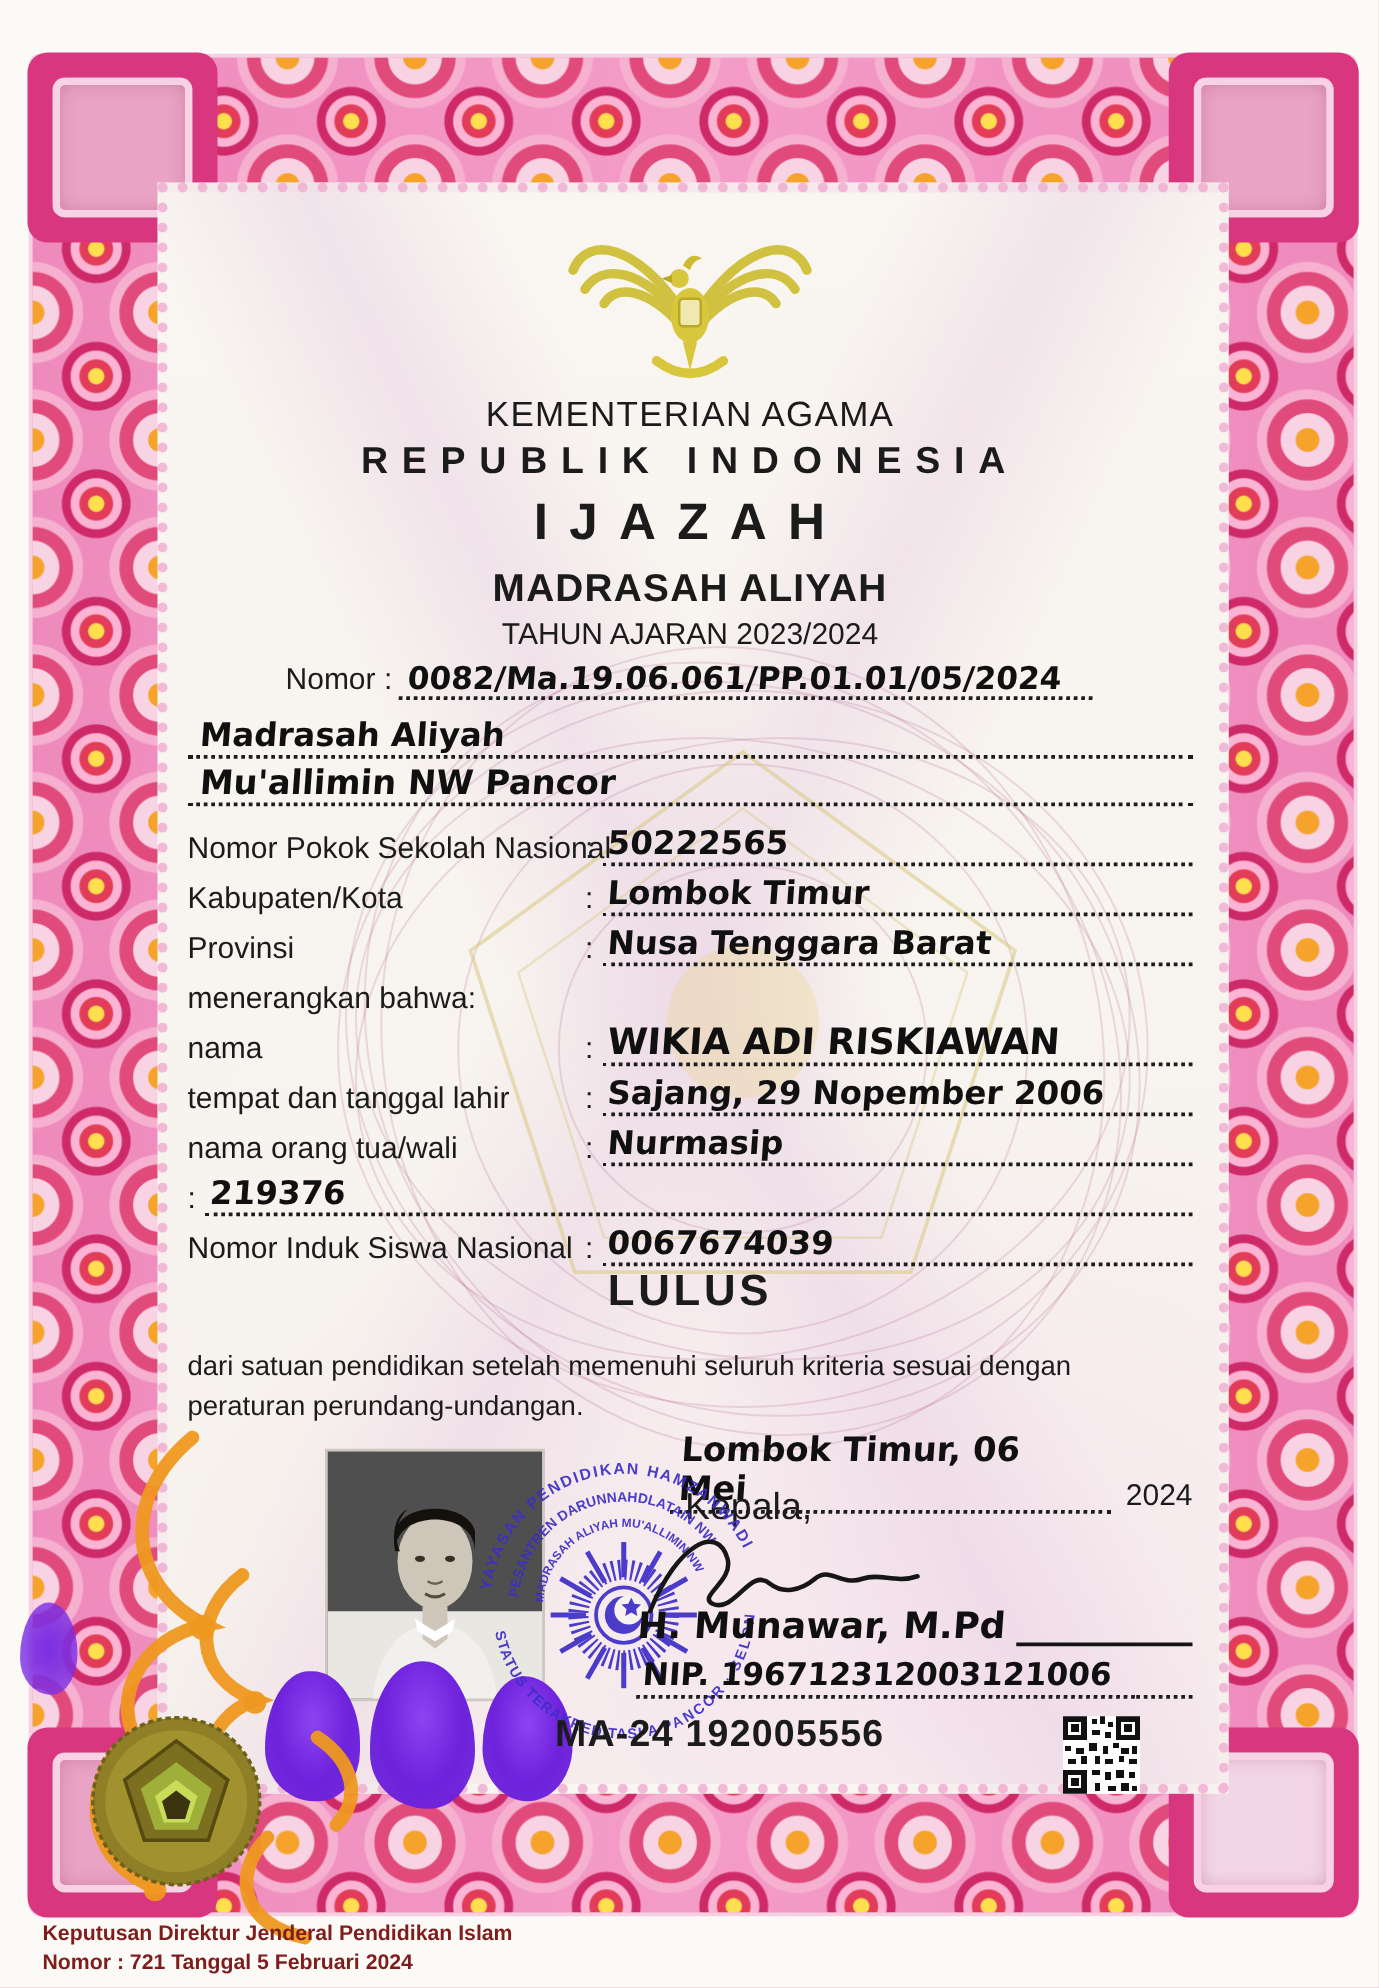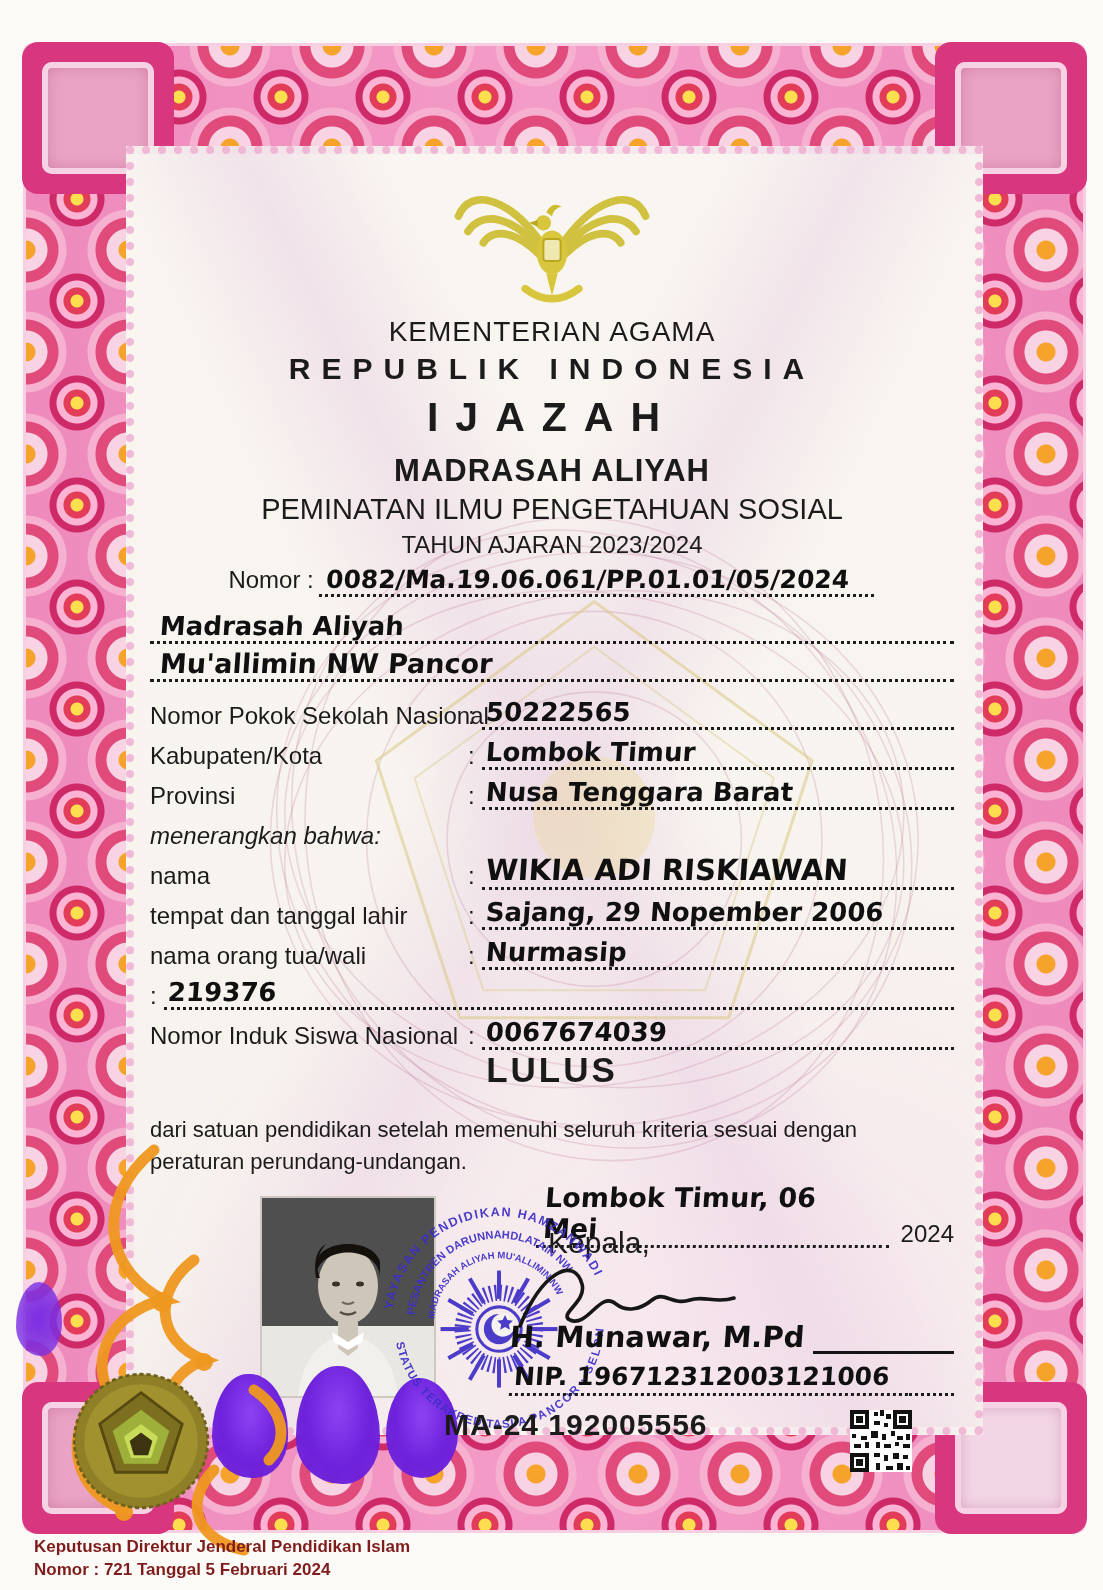--- a/index.html
+++ b/index.html
@@ -49,21 +49,21 @@
         transform:skewX(-4deg);display:inline-block;}
   .dotted{border-bottom:3px dotted #1c1c1c;}
   .fill{flex:1;border-bottom:3px dotted #1c1c1c;min-width:30px;}
   .intro{font-size:24px;margin-top:14px;display:flex;align-items:flex-end;}
   .intro .print{white-space:nowrap;padding-right:6px;}
   .intro .hand{font-size:26px;padding:0 10px;}
   .row{display:flex;align-items:flex-end;font-size:24px;height:40px;}
   .row .lab{width:318px;white-space:nowrap;}
   .row .col{width:14px;}
   .row .hand{font-size:26px;padding:0 8px 0 4px;white-space:nowrap;}
-  .plain-row{font-size:24px;height:40px;display:flex;align-items:flex-end;font-style:italic;}
+  .plain-row{font-size:24px;height:40px;display:flex;align-items:flex-end;}
   .lulus{font-size:35px;font-weight:bold;letter-spacing:3px;text-align:center;}
   .statement{font-size:22px;line-height:1.45;margin-top:24px;}
 
   
   .sig-area{position:relative;height:340px;margin-top:4px;}
   .date-row{position:absolute;left:388px;right:0;top:0;display:flex;align-items:flex-end;font-size:24px;}
   .date-row .hand{font-size:27px;border-bottom:3px dotted #1c1c1c;padding:0 14px 1px 6px;}
   .date-row .year{padding-left:10px;}
   .kepala{position:absolute;left:388px;top:44px;font-size:30px;margin-left:10px;}
   .photo{position:absolute;left:112px;top:16px;width:172px;height:198px;
@@ -144,21 +144,20 @@
           <path d="M104,46 q6,-12 16,-6 q-8,2 -10,10 z" fill="#cdbc2e"></path>
           <rect x="101" y="74" width="18" height="23" rx="3" fill="#efe8b0" stroke="#b9a820" stroke-width="2"></rect>
           <path d="M104,110 l6,24 6,-24 z" fill="#d8c73c"></path>
           <path d="M82,126 C100,140 120,140 138,126" stroke="#d8c73c" stroke-width="8" fill="none" stroke-linecap="round"></path>
         </svg>
 
         <div class="center h-ministry">KEMENTERIAN AGAMA</div>
         <div class="center h-republic">REPUBLIK INDONESIA</div>
         <div class="center h-title">IJAZAH</div>
         <div class="center h-school">MADRASAH ALIYAH</div>
-        <div class="center h-program">PEMINATAN ILMU PENGETAHUAN SOSIAL</div>
         <div class="center h-year">TAHUN AJARAN 2023/2024</div>
 
         <div class="center nomor-line">
           <span>Nomor :</span>
           <span class="hand dotted" style="font-size:25px;padding:0 26px 0 6px;">0082/Ma.19.06.061/PP.01.01/05/2024</span>
         </div>
 
         <div class="intro">
           <span class="fill"><span class="hand">Madrasah  Aliyah</span></span>
         </div>

